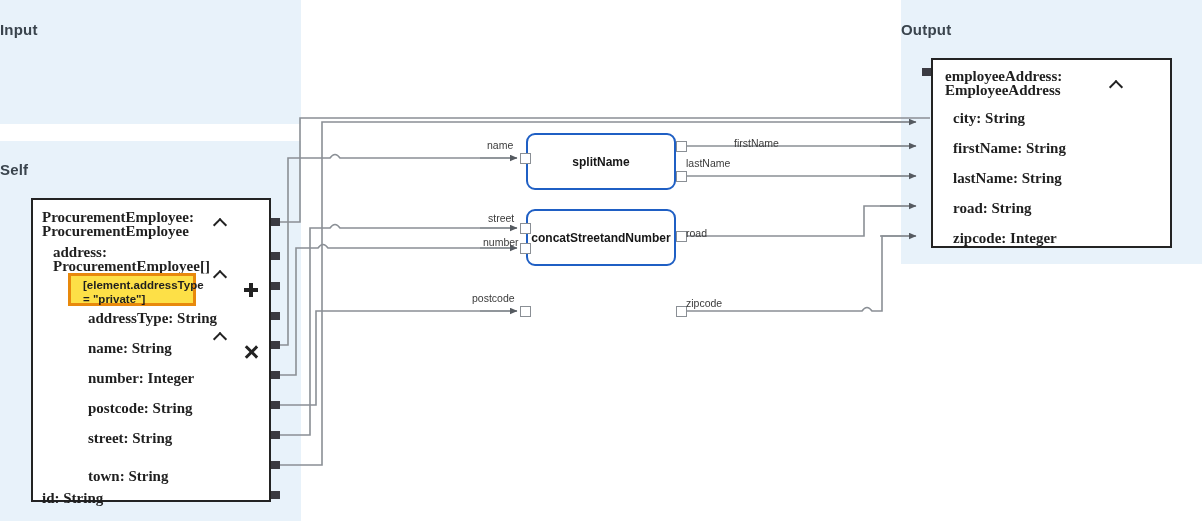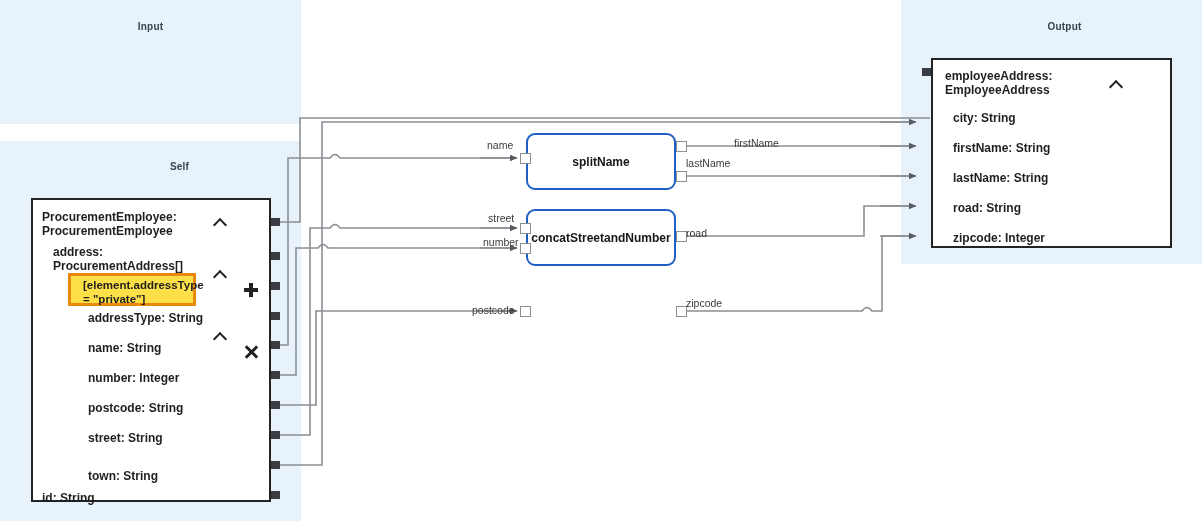--- a/index.html
+++ b/index.html
@@ -7,33 +7,33 @@
        font-family:"Liberation Sans",sans-serif;color:#2b2b2b;}
 
   .canvas{position:absolute;left:0;top:0;width:1202px;height:521px;}
 
   
   .lane{position:absolute;background:#e8f2fa;}
   #lane-input{left:0;top:0;width:301px;height:124px;}
   #lane-self {left:0;top:141px;width:301px;height:380px;}
   #lane-output{left:901px;top:0;width:301px;height:264px;}
 
-  .lane-title{position:absolute;width:100%;text-align:center;
-     font-size:10px;font-weight:bold;color:#3a444d;letter-spacing:.2px;}
+  .lane-title{position:absolute;width:100%;text-align:left;
+     font-size:15px;font-weight:bold;color:#3a444d;letter-spacing:.2px;}
   #title-input{top:21px;}
   #title-self{top:161px;}
   #title-output{top:21px;}
 
   
   .tree-box{position:absolute;background:#ffffff;border:2px solid #232323;
             box-sizing:border-box;}
   #self-box{left:31px;top:198px;width:240px;height:304px;}
   #output-box{left:931px;top:58px;width:241px;height:190px;}
-  .row-label{position:absolute;font-size:12px;font-weight:bold;
-             line-height:14px;color:#1f1f1f;white-space:pre-line;}
+  .row-label{position:absolute;font-size:15px;font-weight:bold;
+             line-height:14px;color:#1f1f1f;white-space:pre-line;font-family:Liberation Serif, serif;}
   .row-label.plain{font-weight:bold;}
 
   
   .icon-btn{position:absolute;width:16px;height:16px;}
   .chev{position:relative;width:16px;height:16px;}
   .chev:before{content:"";position:absolute;left:2px;top:6px;width:8px;height:8px;
      border-left:2.6px solid #222;border-top:2.6px solid #222;
      transform:rotate(45deg);}
   .plus{position:relative;width:16px;height:16px;}
   .plus:before,.plus:after{content:"";position:absolute;background:#222;}
@@ -123,21 +123,21 @@
     </g>
   </svg>
 
   <div class="tree-box" id="self-box">
 
     <div class="row-label" style="left:9px;top:10px;">ProcurementEmployee:
 ProcurementEmployee</div>
     <div class="icon-btn chev" style="left:180px;top:14px;"></div>
 
     <div class="row-label" style="left:20px;top:45px;">address:
-ProcurementAddress[]</div>
+ProcurementEmployee[]</div>
     <div class="icon-btn chev" style="left:180px;top:50px;"></div>
     <div class="icon-btn plus" style="left:210px;top:50px;"></div>
 
     <div class="filter-hl" style="left:35px;top:73px;width:128px;height:33px;">
       <span>[element.addressType
 = "private"]</span>
     </div>
     <div class="icon-btn chev" style="left:180px;top:80px;"></div>
     <div class="icon-btn xmark" style="left:210px;top:80px;"></div>
 
@@ -175,21 +175,21 @@
     <span>concatStreetandNumber</span>
   </div>
   <div class="pport" style="left:520px;top:223px;"></div>
   <div class="plabel" style="left:488px;top:212px;">street</div>
   <div class="pport" style="left:520px;top:243px;"></div>
   <div class="plabel" style="left:483px;top:236px;">number</div>
   <div class="pport" style="left:676px;top:231px;"></div>
   <div class="plabel" style="left:686px;top:227px;">road</div>
 
   <div class="pport" style="left:520px;top:306px;"></div>
-  <div class="plabel" style="left:472px;top:292px;margin-top:12px;">postcode</div>
+  <div class="plabel" style="left:472px;top:292px;">postcode</div>
   <div class="pport" style="left:676px;top:306px;"></div>
   <div class="plabel" style="left:686px;top:297px;">zipcode</div>
 
   <div class="tree-box" id="output-box">
     <div class="row-label" style="left:12px;top:9px;">employeeAddress:
 EmployeeAddress</div>
     <div class="icon-btn chev" style="left:176px;top:16px;"></div>
 
     <div class="row-label plain" style="left:20px;top:51px;">city: String</div>
     <div class="row-label plain" style="left:20px;top:81px;">firstName: String</div>

